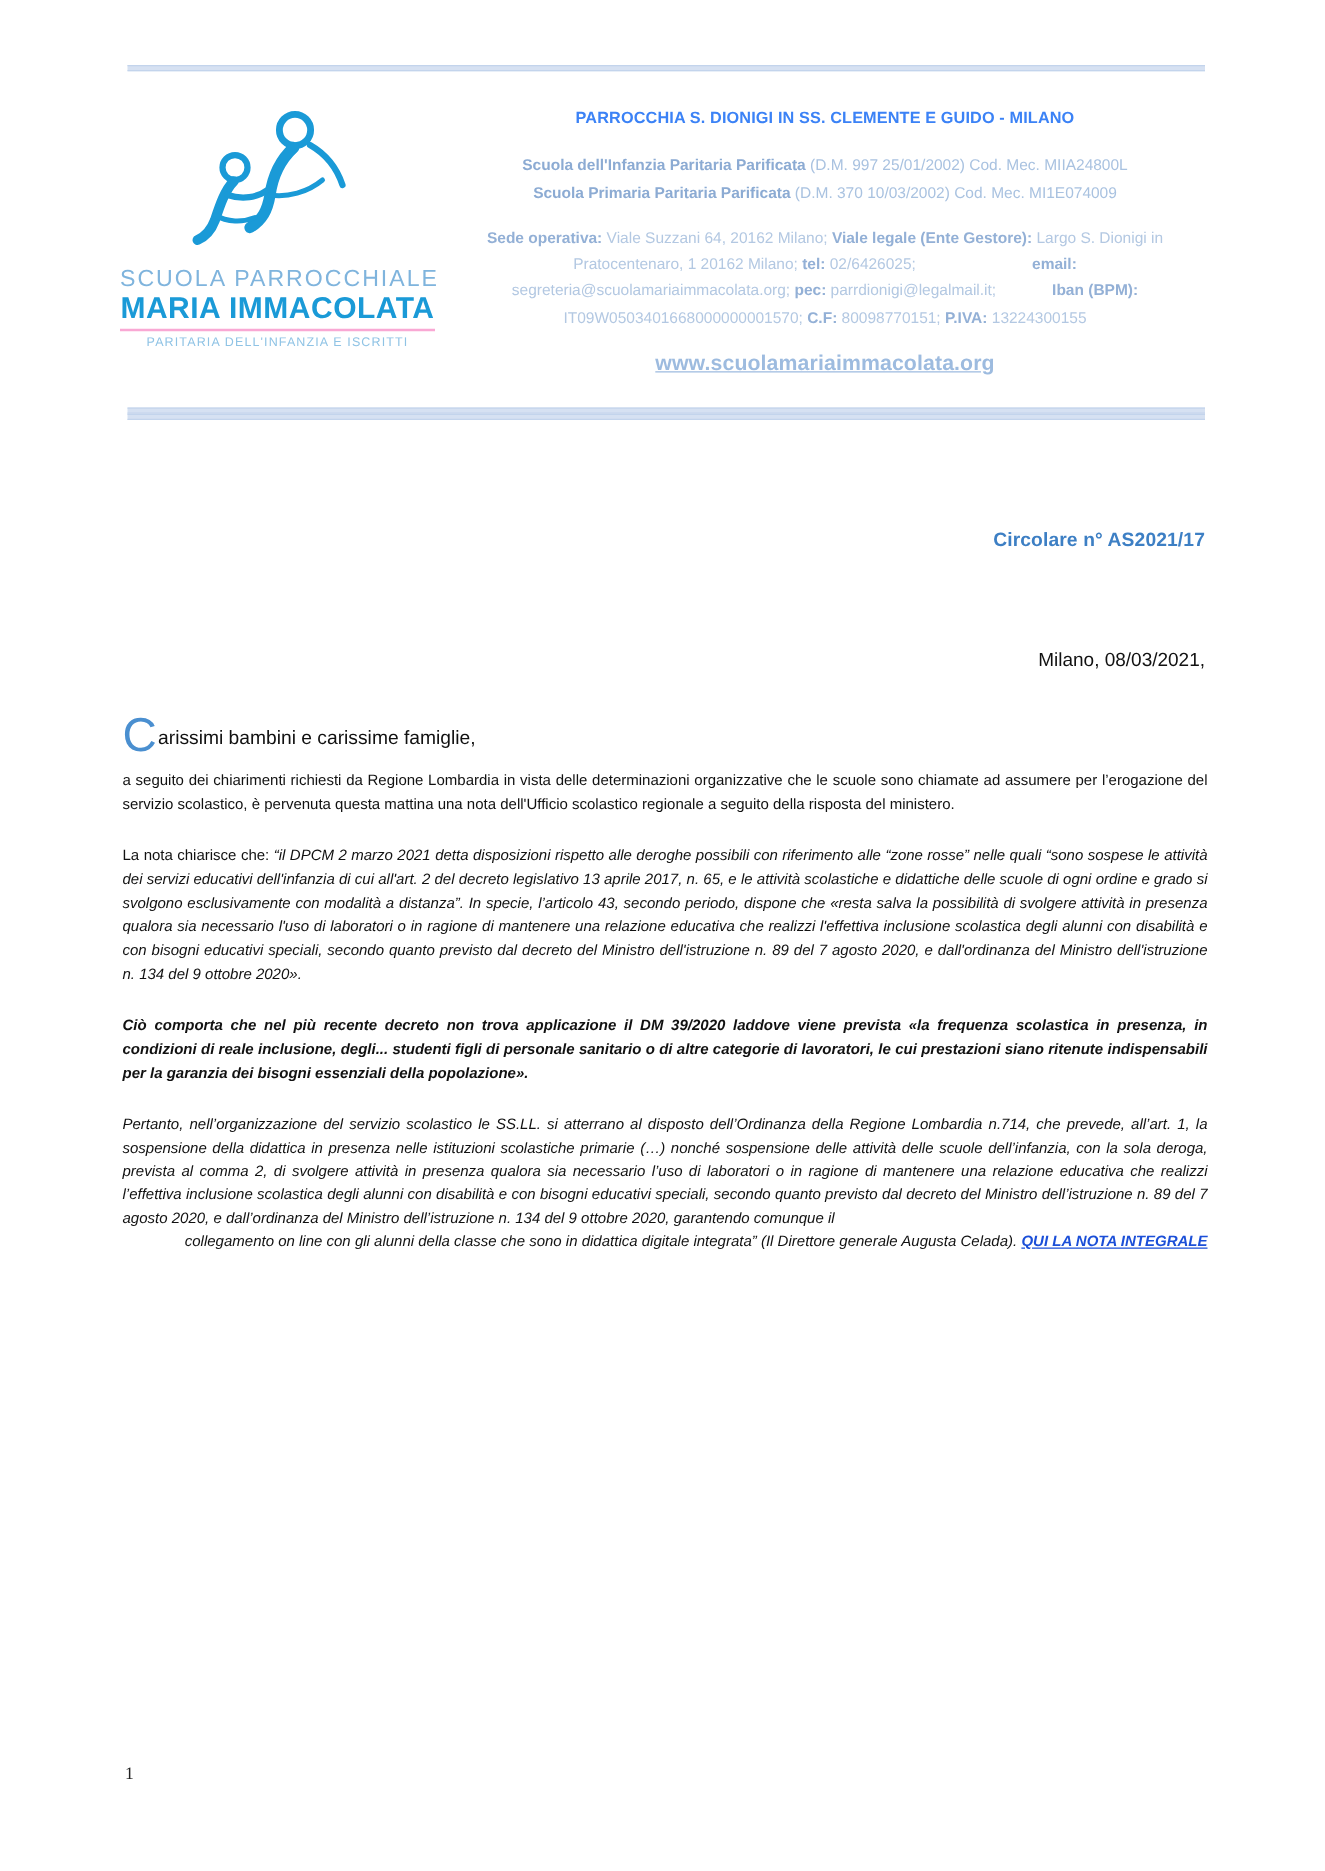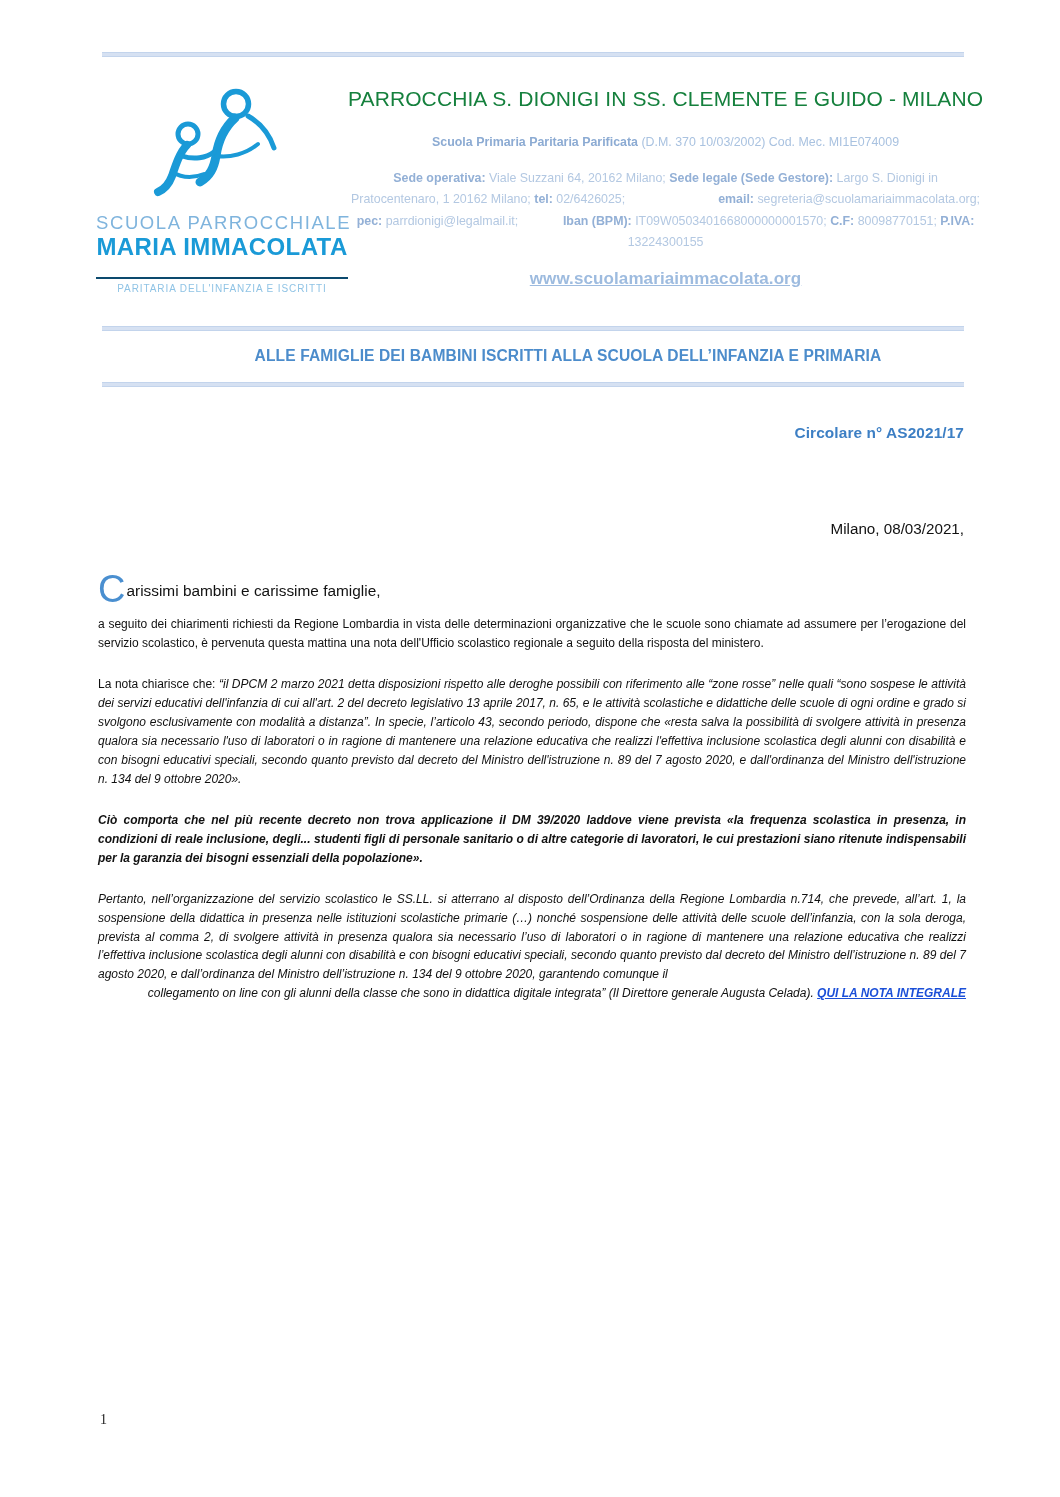--- a/index.html
+++ b/index.html
@@ -65,44 +65,44 @@
     font-weight: 400;
     line-height: 1.15;
     white-space: nowrap;
   }
   .logo-line2 {
     font-size: 24px;
     letter-spacing: 0.4px;
     color: #1a9ad7;
     font-weight: 700;
     line-height: 1.15;
-    border-bottom: 2px solid #0c4a6e;
+    border-bottom: 2px solid #f9a8d4;
     display: inline-block;
-    padding-bottom: 16px;
+    padding-bottom: 2px;
     white-space: nowrap;
   }
   .logo-line3 {
     font-size: 10px;
     letter-spacing: 0.9px;
     color: #8fc3e5;
     font-weight: 400;
     margin-top: 4px;
     line-height: 1.2;
     white-space: nowrap;
   }
 
   .header-text {
     flex: 1 1 auto;
     text-align: center;
     padding-top: 14px;
   }
   .org-title {
-    font-size: 21px;
-    font-weight: 400;
-    color: #15803d;
+    font-size: 13px;
+    font-weight: 700;
+    color: #3b82f6;
     letter-spacing: 0.1px;
     line-height: 1.25;
     margin-bottom: 20px;
     white-space: nowrap;
   }
   .school-lines {
     font-size: 12.4px;
     color: #a9c2e0;
     line-height: 1.75;
     margin-bottom: 14px;
@@ -240,39 +240,41 @@
       <div class="logo-line1">SCUOLA PARROCCHIALE</div>
       <div class="logo-line2">MARIA IMMACOLATA</div>
       <div class="logo-line3">PARITARIA DELL'INFANZIA E ISCRITTI</div>
     </div>
 
     <div class="header-text">
       <div class="org-title">PARROCCHIA S. DIONIGI IN SS. CLEMENTE E GUIDO - MILANO</div>
 
       <div class="school-lines">
         <div>
+          <b>Scuola dell'Infanzia Paritaria Parificata</b><span> (D.M. 997 25/01/2002) Cod. Mec. MIIA24800L</span>
+        </div>
+        <div>
           <b>Scuola Primaria Paritaria Parificata</b><span> (D.M. 370 10/03/2002) Cod. Mec.  MI1E074009</span>
         </div>
       </div>
 
       <div class="contact-lines">
-        <b>Sede operativa:</b><span> Viale Suzzani 64, 20162 Milano; </span><b>Sede legale (Sede Gestore):</b><span> Largo S. Dionigi in Pratocentenaro, 1 20162 Milano; </span><b>tel:</b><span> 02/6426025;</span>
+        <b>Sede operativa:</b><span> Viale Suzzani 64, 20162 Milano; </span><b>Viale legale (Ente Gestore):</b><span> Largo S. Dionigi in Pratocentenaro, 1 20162 Milano; </span><b>tel:</b><span> 02/6426025;</span>
         &nbsp;&nbsp;&nbsp;&nbsp;&nbsp;&nbsp;&nbsp;&nbsp;&nbsp;&nbsp;&nbsp;&nbsp;&nbsp;&nbsp;&nbsp;&nbsp;&nbsp;&nbsp;&nbsp;&nbsp;&nbsp;&nbsp;&nbsp;&nbsp;&nbsp;
         <b>email:</b><span> segreteria@scuolamariaimmacolata.org; </span><b>pec:</b><span> parrdionigi@legalmail.it;</span>
         &nbsp;&nbsp;&nbsp;&nbsp;&nbsp;&nbsp;&nbsp;&nbsp;&nbsp;&nbsp;&nbsp;
         <b>Iban (BPM):</b><span> IT09W05034016680000000​01570; </span><b>C.F:</b><span> 80098770151; </span><b>P.IVA:</b><span> 13224300155</span>
       </div>
 
       <a class="website" href="#">www.scuolamariaimmacolata.org</a>
     </div>
   </div>
 
   <div class="band">
     <div class="rule"></div>
-    <div class="addressee">ALLE FAMIGLIE DEI BAMBINI ISCRITTI ALLA SCUOLA DELL’INFANZIA E PRIMARIA</div>
     <div class="rule"></div>
   </div>
 
   <div class="circolare">Circolare n° AS2021/17</div>
 
   <div class="city-date">Milano, 08/03/2021,</div>
 
   <div class="body-wrap">
 
     <div class="salutation"><span class="dropcap">C</span><span>arissimi bambini e carissime famiglie,</span></div>

